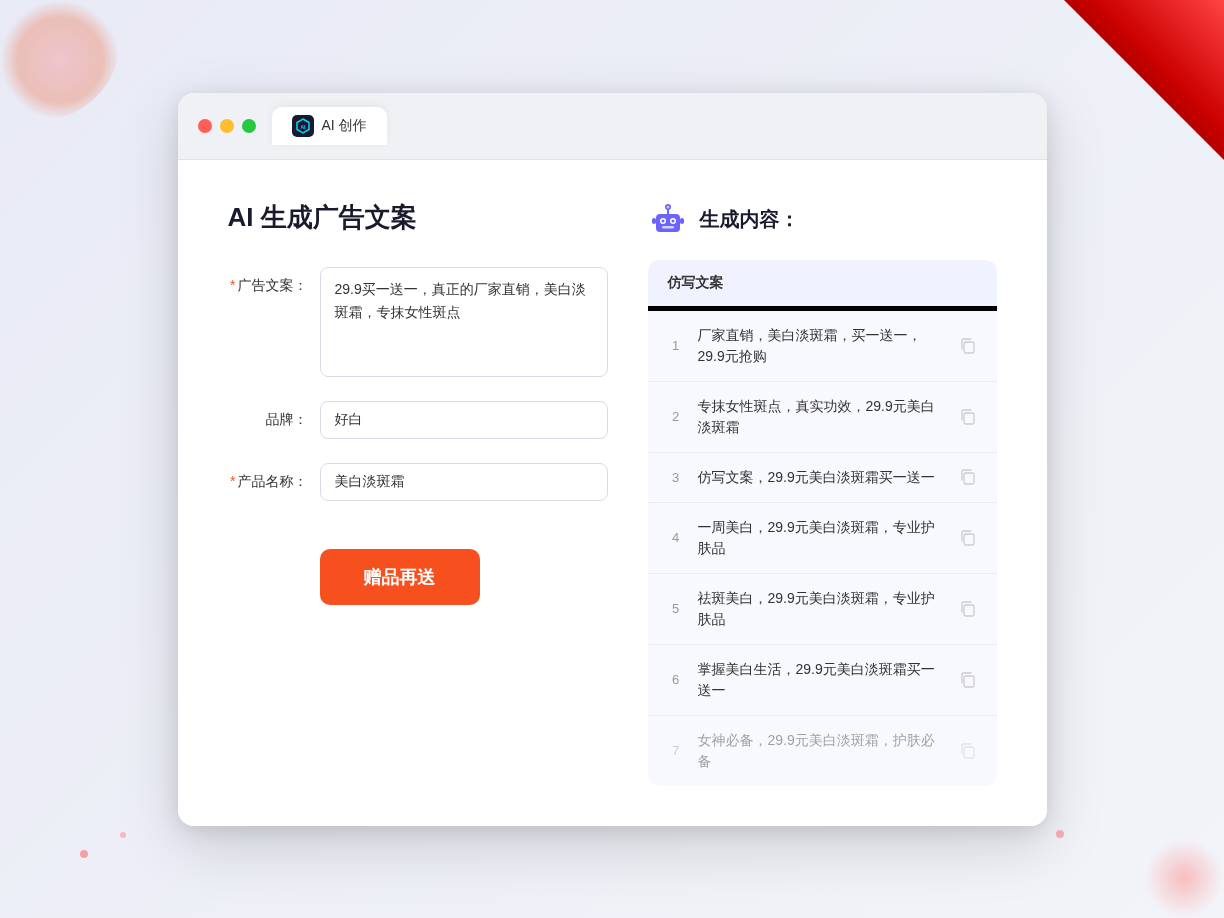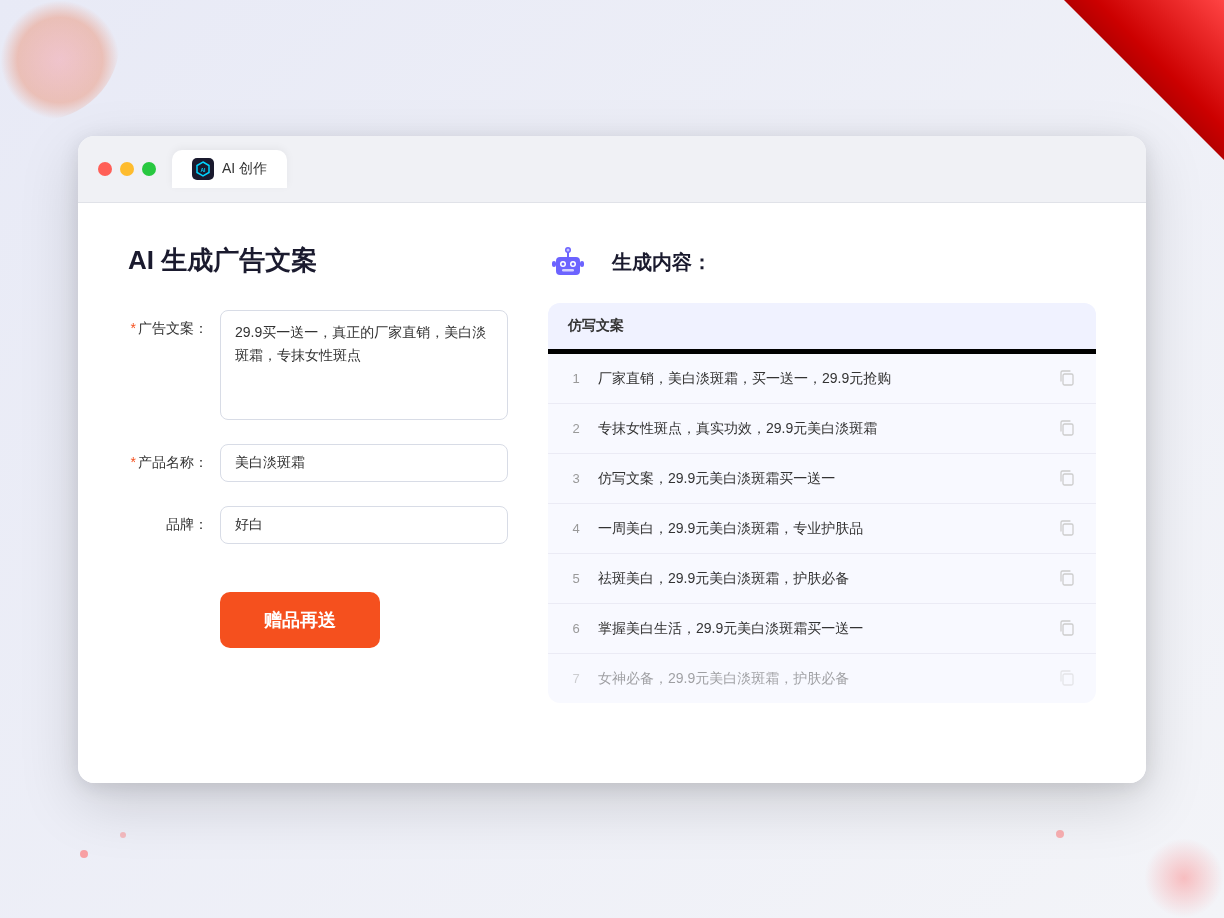--- a/index.html
+++ b/index.html
@@ -60,21 +60,21 @@
       border-radius: 50%;
       background: #ff6b6b;
       opacity: 0.5;
     }
 
     
     .browser-window {
       background: #f5f6fa;
       border-radius: 16px;
       box-shadow: 0 20px 60px rgba(0,0,0,0.15), 0 4px 20px rgba(0,0,0,0.1);
-      width: 1068px;
+      width: 869px;
       min-height: 640px;
       overflow: hidden;
       position: relative;
     }
 
     
     .title-bar {
       background: #f0f1f5;
       border-radius: 16px 16px 0 0;
       padding: 14px 20px;
@@ -198,21 +198,21 @@
       transition: background 0.2s;
     }
 
     
     .right-panel {
       flex: 1;
     }
     .right-header {
       display: flex;
       align-items: center;
-      gap: 24px;
+      gap: 12px;
       margin-bottom: 20px;
     }
     .robot-icon {
       width: 40px;
       height: 40px;
       position: relative;
     }
     .robot-icon svg {
       width: 40px;
       height: 40px;
@@ -313,33 +313,33 @@
       
       <div class="form-group">
         <label class="form-label">
           <span class="required-mark">*</span><span>广告文案：</span>
         </label>
         <textarea class="form-textarea" style="">29.9买一送一，真正的厂家直销，美白淡斑霜，专抹女性斑点</textarea>
       </div>
 
       
       <div class="form-group">
+        <label class="form-label">品牌：</label>
+        <input type="text" class="form-input" value="好白" style="">
+      </div>
+
+      
+      <div class="form-group">
         <label class="form-label">
           <span class="required-mark">*</span><span>产品名称：</span>
         </label>
         <input type="text" class="form-input" value="美白淡斑霜" style="">
       </div>
 
       
-      <div class="form-group">
-        <label class="form-label">品牌：</label>
-        <input type="text" class="form-input" value="好白" style="">
-      </div>
-
-      
       <button class="generate-btn">赠品再送</button>
     </div>
 
     <div class="right-panel">
       <div class="right-header">
         <div class="robot-icon">
           <svg width="40" height="40" viewBox="0 0 40 40" fill="none" xmlns="http://www.w3.org/2000/svg">
 
             <rect x="8" y="14" width="24" height="18" rx="4" fill="#6c63ff"></rect>
 
@@ -401,21 +401,21 @@
       <span class="result-text">一周美白，29.9元美白淡斑霜，专业护肤品</span>
       <span class="copy-icon">
         <svg viewBox="0 0 18 18" fill="none" xmlns="http://www.w3.org/2000/svg">
           <rect x="5" y="5" width="10" height="11" rx="1.5" stroke="#ccc" stroke-width="1.3" fill="none"></rect>
           <path d="M3 12V3.5A1.5 1.5 0 014.5 2H12" stroke="#ccc" stroke-width="1.3" stroke-linecap="round"></path>
         </svg>
       </span>
     </div>
             <div class="result-item">
       <span class="result-num">5</span>
-      <span class="result-text">祛斑美白，29.9元美白淡斑霜，护肤必备</span>
+      <span class="result-text">祛斑美白，29.9元美白淡斑霜，专业护肤品</span>
       <span class="copy-icon">
         <svg viewBox="0 0 18 18" fill="none" xmlns="http://www.w3.org/2000/svg">
           <rect x="5" y="5" width="10" height="11" rx="1.5" stroke="#ccc" stroke-width="1.3" fill="none"></rect>
           <path d="M3 12V3.5A1.5 1.5 0 014.5 2H12" stroke="#ccc" stroke-width="1.3" stroke-linecap="round"></path>
         </svg>
       </span>
     </div>
             <div class="result-item">
       <span class="result-num">6</span>
       <span class="result-text">掌握美白生活，29.9元美白淡斑霜买一送一</span>

